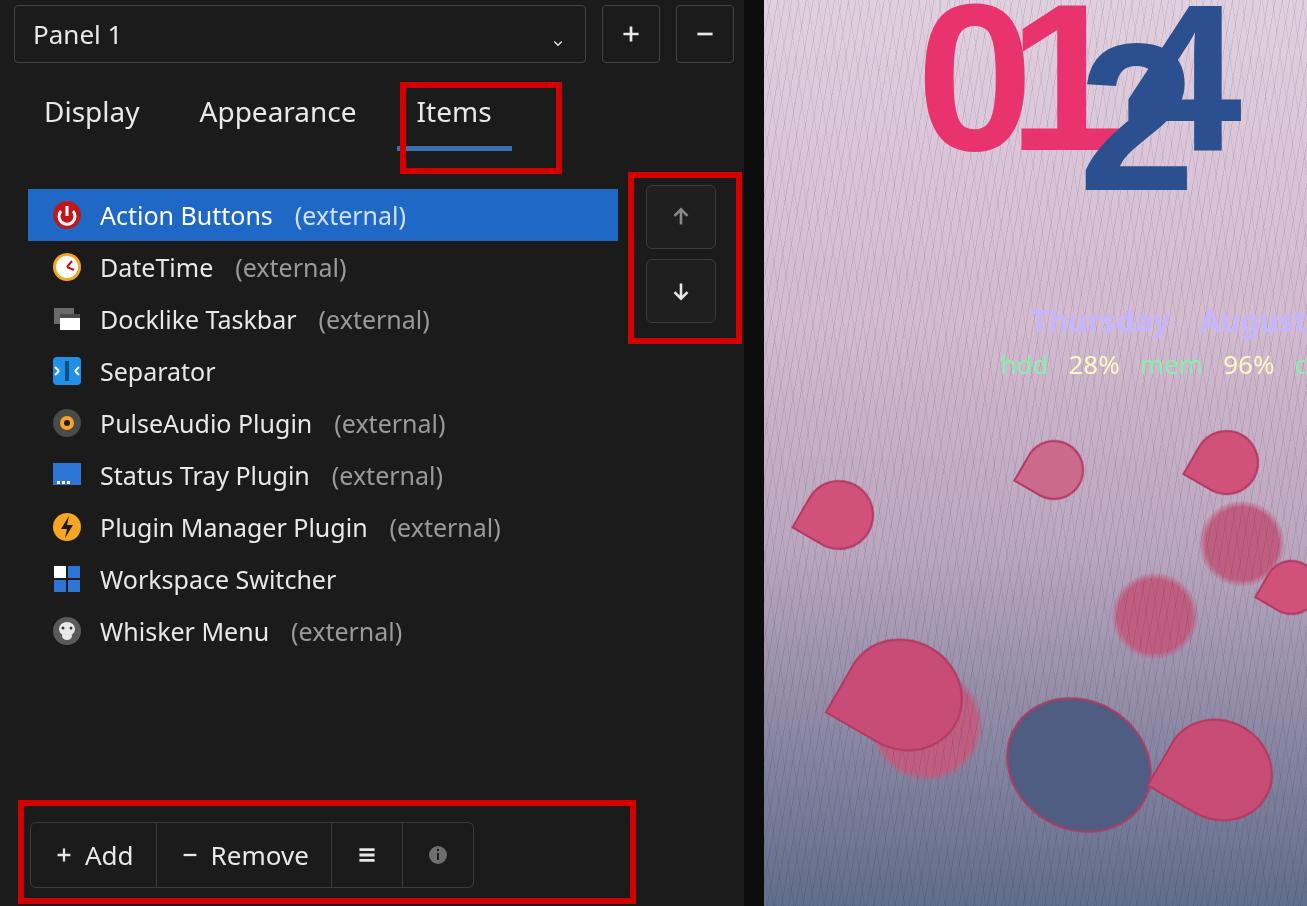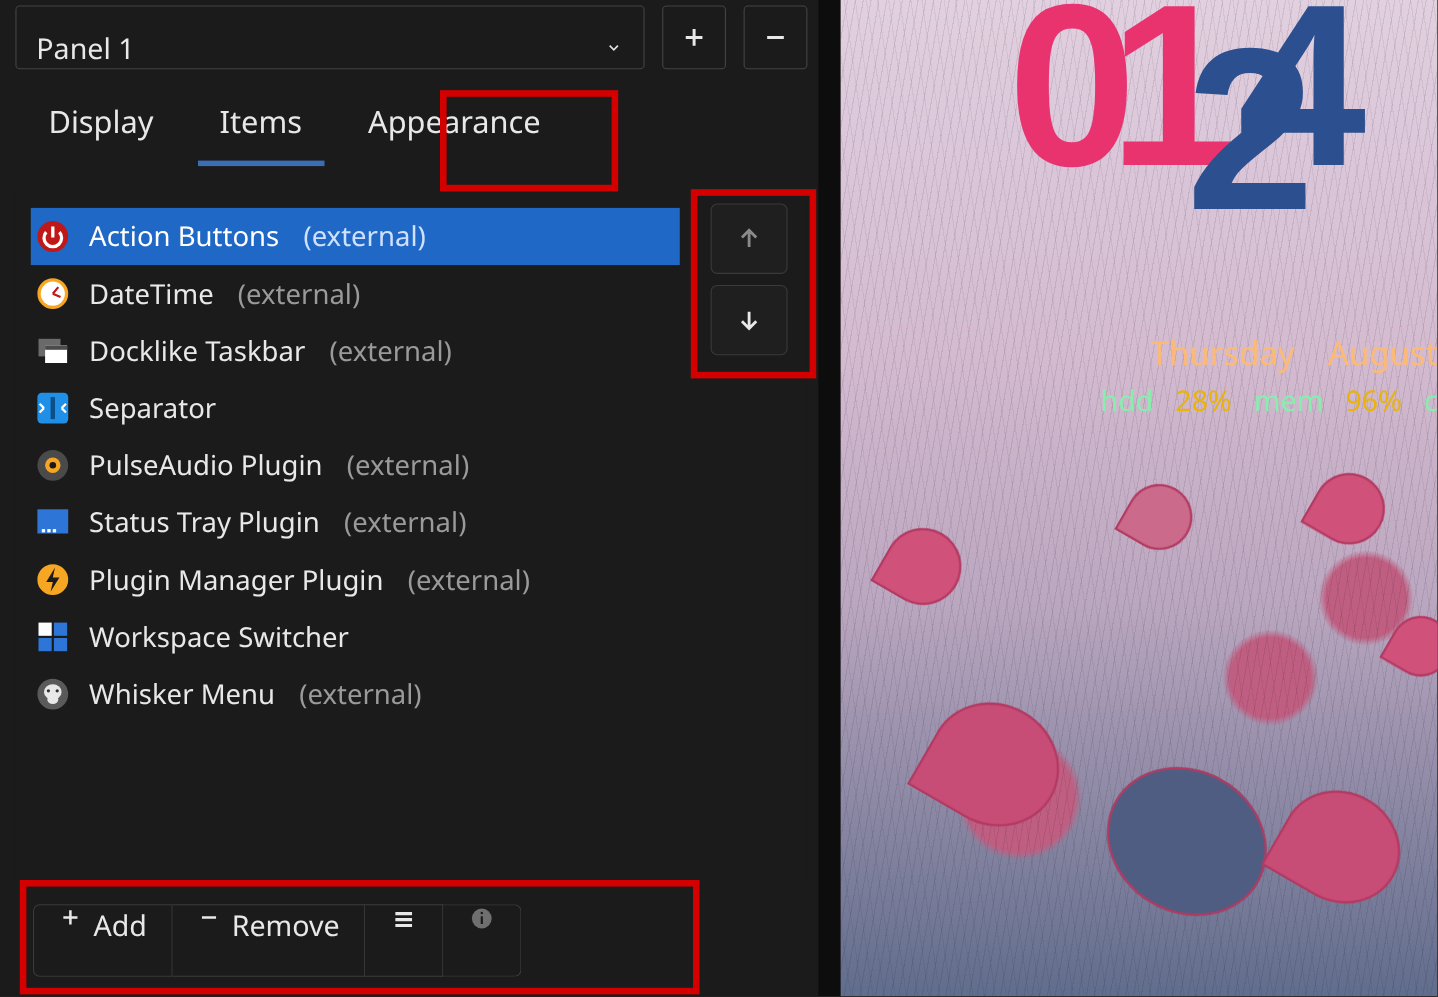--- a/index.html
+++ b/index.html
@@ -3,51 +3,51 @@
 <meta charset="utf-8">
 <style>
   html,body{margin:0;padding:0;background:#0d0d0d;font-family:"Segoe UI","Noto Sans",sans-serif;color:#e8e8e8;overflow:hidden}
   .stage{position:relative;width:1307px;height:906px;}
 
   
   .settings{position:absolute;left:0;top:0;width:744px;height:906px;background:#1b1b1b;}
 
   
   .hdr{position:absolute;left:14px;top:0;right:10px;height:68px;display:flex;gap:16px;align-items:center}
-  .sel{position:relative;flex:1;height:56px;background:#1b1b1b;border:1px solid #444;border-radius:4px;display:flex;align-items:flex-end;padding:0 18px;font-size:26px;color:#e8e8e8}
+  .sel{position:relative;flex:1;height:56px;background:#1b1b1b;border:1px solid #444;border-radius:4px;display:flex;align-items:center;padding:0 18px;font-size:26px;color:#e8e8e8}
   .sel .caret{position:absolute;right:18px;top:18px}
   .btn{width:56px;height:56px;border:1px solid #444;border-radius:4px;display:flex;align-items:center;justify-content:center;background:#1b1b1b}
   .btn svg{display:block}
 
   
   .tabs{position:absolute;left:14px;top:74px;right:10px;height:75px;display:flex}
   .tab{padding:18px 30px;font-size:28px;color:#e8e8e8;position:relative}
   .tab.active::after{content:"";position:absolute;left:10px;right:10px;bottom:-2px;height:5px;background:#3b6db3}
 
   
   .mark{position:absolute;border:6px solid #d40000;pointer-events:none;}
 
   
   .body{position:absolute;left:14px;right:10px;top:175px;bottom:106px;background:#1b1b1b;}
   .list{position:absolute;left:14px;top:14px;width:590px;bottom:14px}
-  .row{display:flex;align-items:center;height:52px;gap:16px;padding-left:3px;border-radius:0;font-size:25px}
+  .row{display:flex;align-items:center;height:52px;gap:16px;padding-left:22px;border-radius:0;font-size:25px}
   .row.selected{background:#1f68c6;color:#fff}
   .row .name{white-space:nowrap}
   .row .ext{color:#9a9a9a;font-size:25px;margin-left:6px}
   .row.selected .ext{color:#cfe1ff}
   .ico{width:34px;height:34px;display:flex;align-items:center;justify-content:center;flex-shrink:0}
   .ico svg{display:block}
 
   
   .ud{position:absolute;right:18px;top:10px;width:70px;}
   .ud .btn{width:68px;height:62px;margin-bottom:10px;border:1px solid #3a3a3a;background:#1f1f1f;border-radius:6px}
 
   
   .foot{position:absolute;left:30px;bottom:20px;height:64px;display:flex}
-  .fb{display:flex;gap:10px;height:64px;padding:0 22px;font-size:26px;color:#e8e8e8;background:#1b1b1b;border:1px solid #3a3a3a}
+  .fb{display:flex;align-items:center;gap:10px;height:64px;padding:0 22px;font-size:26px;color:#e8e8e8;background:#1b1b1b;border:1px solid #3a3a3a}
   .fb.first{border-radius:6px 0 0 6px}
   .fb.last{border-radius:0 6px 6px 0}
   .fb + .fb{border-left:none}
   .fb svg{display:block}
   .fb.iconly{padding:0;width:70px;justify-content:center}
 
   
   .desk{position:absolute;left:764px;top:0;right:0;bottom:0;overflow:hidden}
   .wall{position:absolute;inset:0;
         background:
@@ -58,24 +58,24 @@
         filter:saturate(.9);}
   .grass{position:absolute;inset:0;background:
          repeating-linear-gradient(100deg,rgba(80,70,90,0) 0 6px,rgba(80,70,90,.22) 6px 7px),
          repeating-linear-gradient(82deg,rgba(80,70,90,0) 0 9px,rgba(80,70,90,.15) 9px 10px);
          mix-blend-mode:multiply;opacity:.55}
   .petals{position:absolute;inset:0;}
   .petals div{position:absolute;border-radius:50% 50% 50% 0;transform:rotate(30deg);background:#d0527b;box-shadow:0 0 0 2px #b23a62 inset;filter:blur(.3px)}
   .clock{position:absolute;right:-10px;top:-6px;font-size:210px;font-weight:700;letter-spacing:-25px;color:#e8336f;line-height:.8;font-family:"Segoe UI",sans-serif}
   .clock .c2{color:#2b4f8f;position:relative;left:-55px;top:40px}
   .clock .c3{color:#2b4f8f;position:relative;left:-100px}
-  .date{position:absolute;right:0;top:300px;font-size:30px;color:#fdba74;display:flex;gap:30px;font-weight:400}
+  .date{position:absolute;right:0;top:300px;font-size:30px;color:#c4b5fd;display:flex;gap:30px;font-weight:700}
   .stats{position:absolute;right:0;top:346px;font-size:26px;display:flex;gap:20px;color:#2b4f8f}
   .stats .lab{color:#86efac}
-  .stats .val{color:#eab308}
+  .stats .val{color:#fef9c3}
 
 </style>
 </head>
 <body>
 
 <div class="stage">
 
   <div class="settings">
 
     <div class="hdr">
@@ -94,22 +94,22 @@
       </div>
       <div class="btn">
         <svg width="26" height="26" viewBox="0 0 24 24">
             <path d="M5 12h14" stroke="#e8e8e8" stroke-width="2.5" fill="none"></path>
           </svg>
       </div>
     </div>
 
     <div class="tabs">
       <div class="tab"><span>Display</span></div>
+      <div class="tab"><span>Appearance</span></div>
       <div class="tab active"><span>Items</span></div>
-      <div class="tab"><span>Appearance</span></div>
     </div>
 
     <div class="body">
       <div class="list" id="list">
           <div class="row selected">
             <span class="ico">
               <svg width="32" height="32" viewBox="0 0 32 32">
                 <circle cx="16" cy="16" r="14" fill="#c01818"></circle>
                 <path d="M16 7v10" stroke="#fff" stroke-width="3" fill="none"></path>
                 <path d="M10 12a8 8 0 1 0 12 0" stroke="#fff" stroke-width="3" fill="none"></path>

